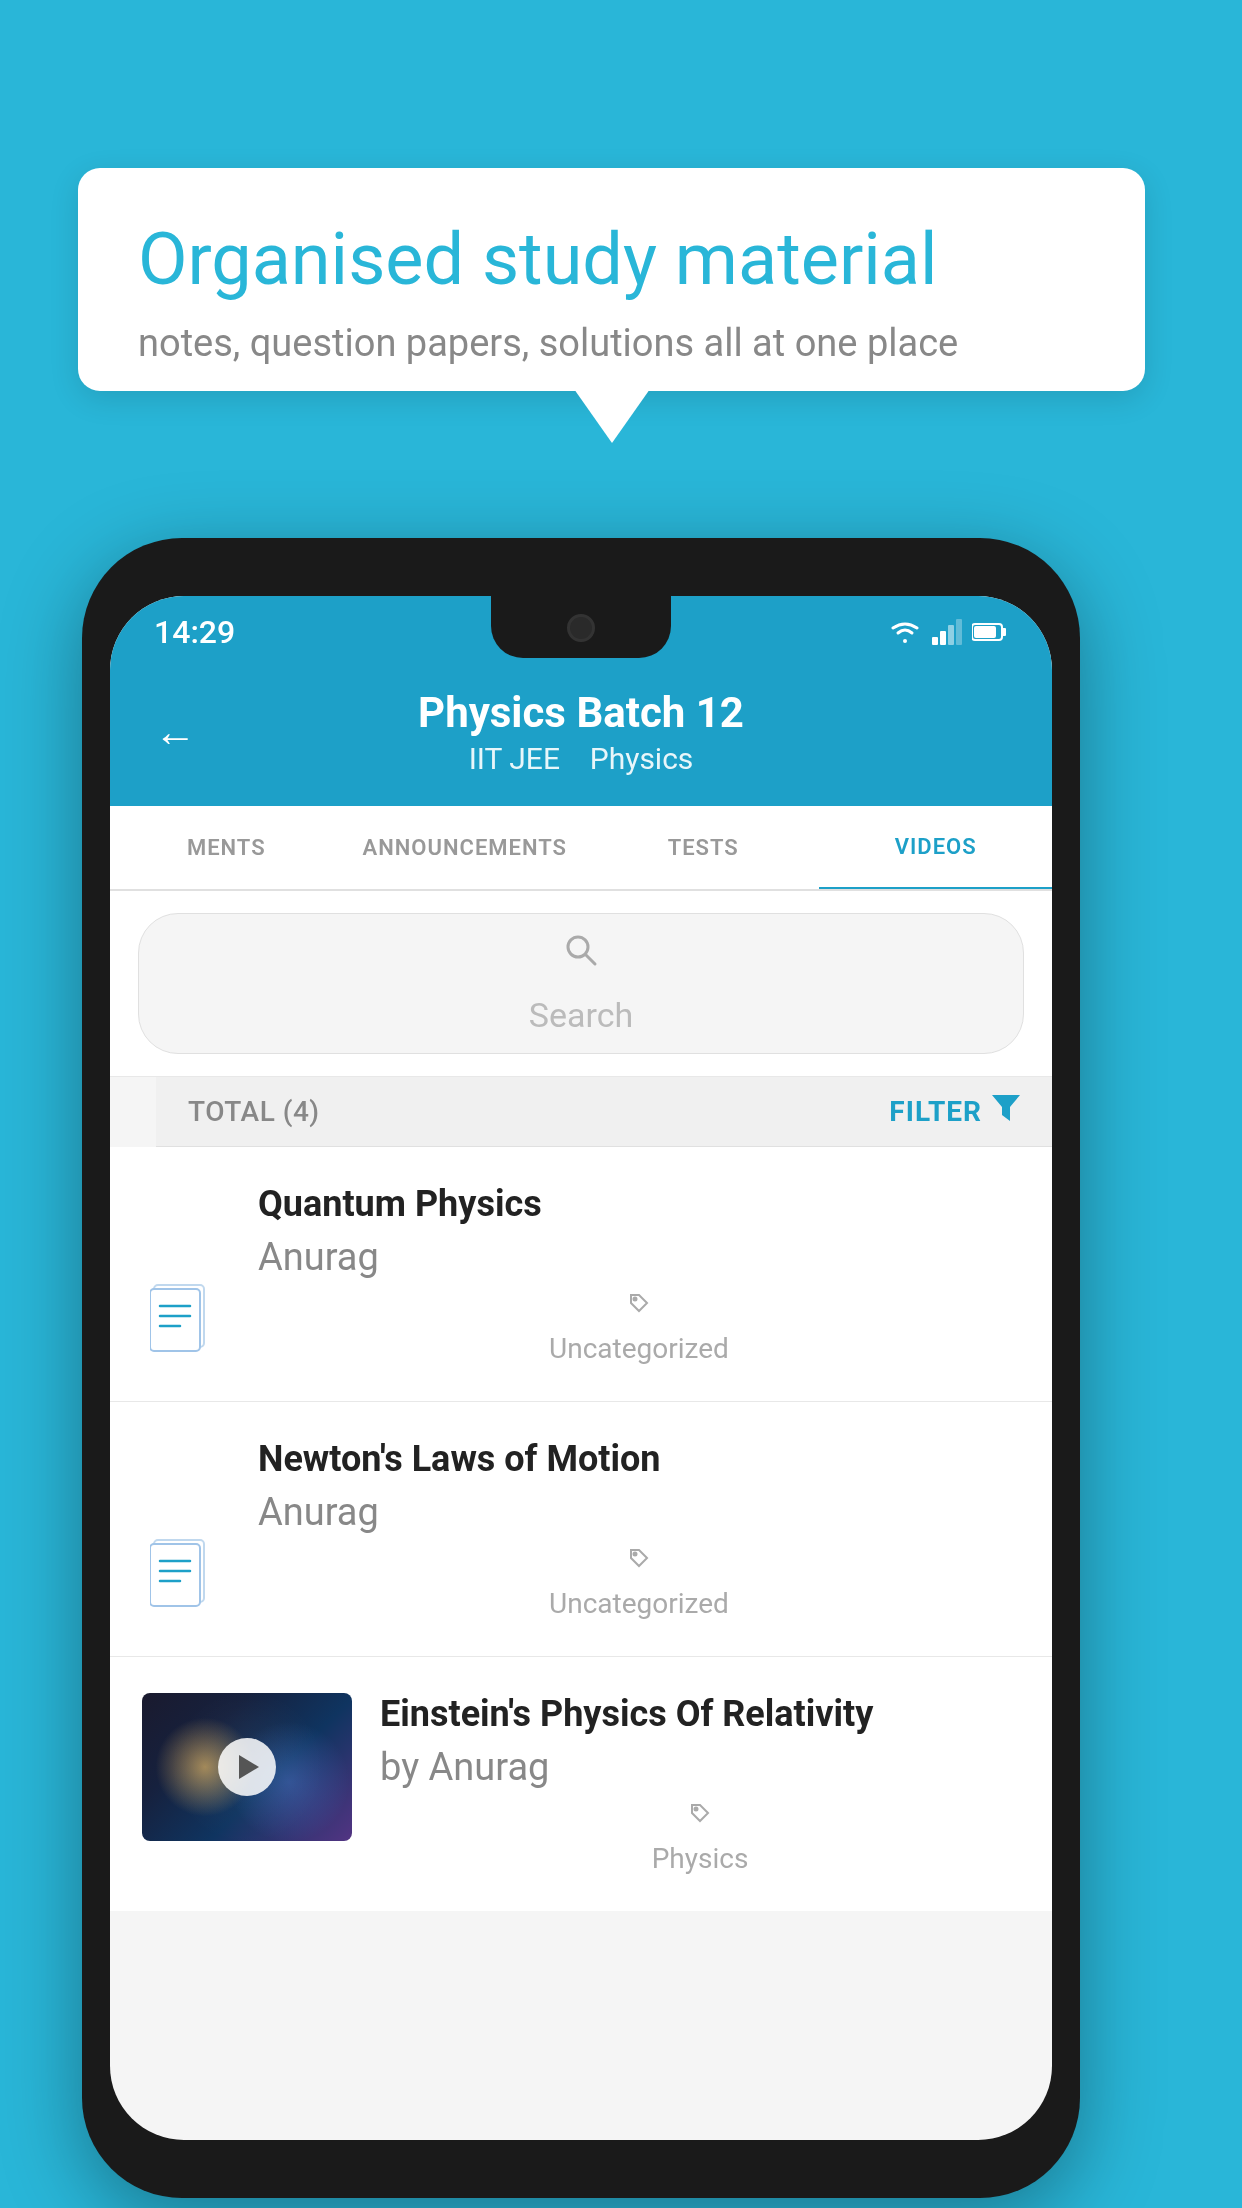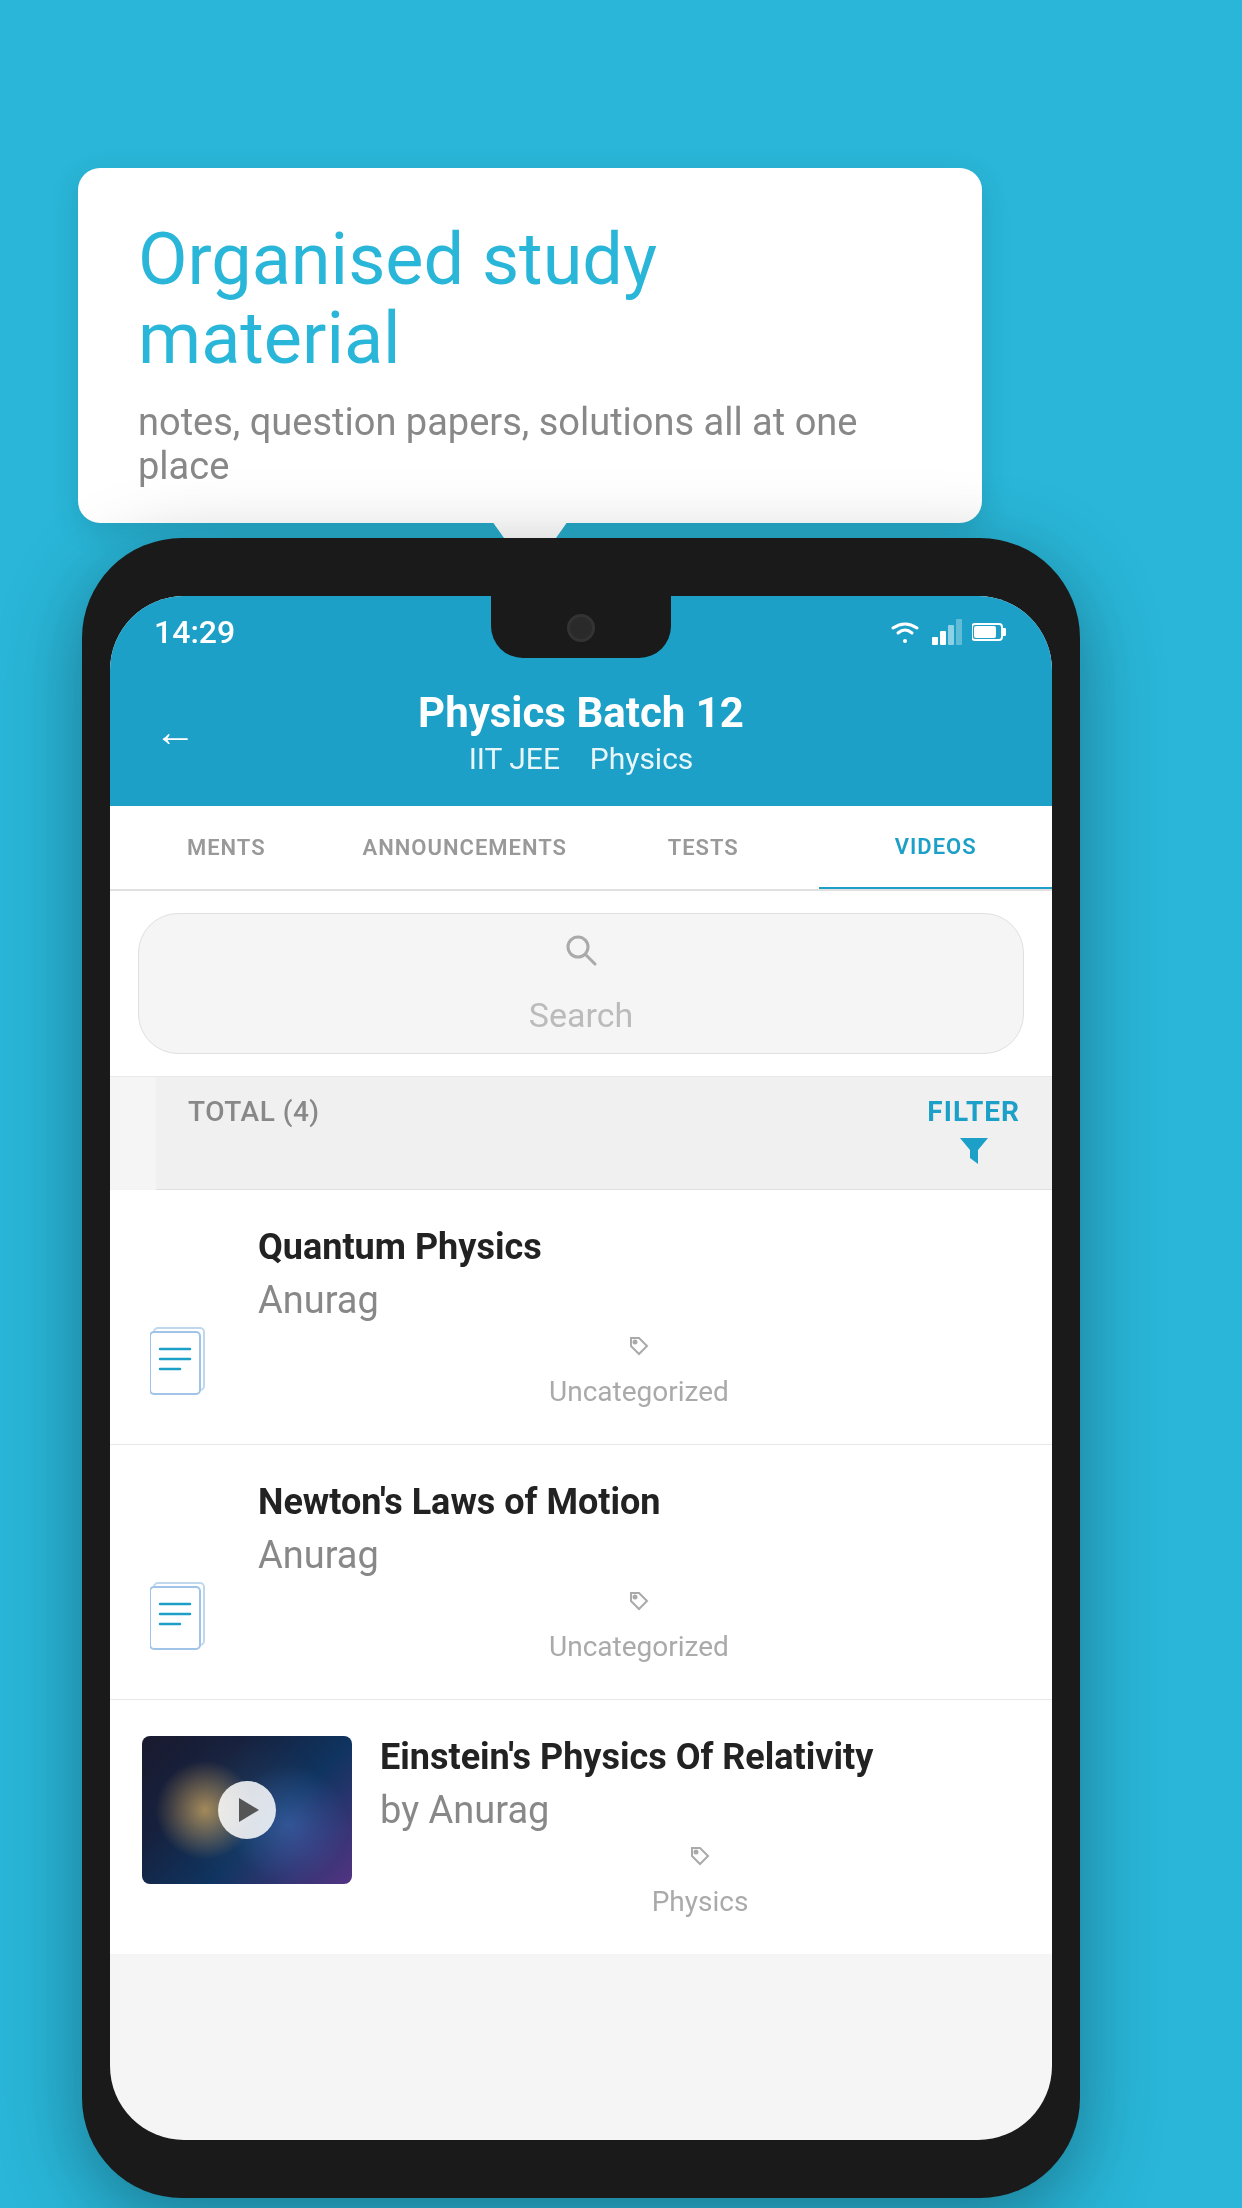--- a/index.html
+++ b/index.html
@@ -12,24 +12,24 @@
       font-family: 'Roboto', Arial, sans-serif;
       overflow: hidden;
       position: relative;
     }
 
     
     .speech-bubble {
       position: absolute;
       top: 168px;
       left: 78px;
-      width: 904px;
+      width: 1067px;
       background: white;
       border-radius: 22px;
-      padding: 52px 60px 35px 60px;
+      padding: 52px 60px 26px 60px;
       box-shadow: 0 8px 30px rgba(0,0,0,0.12);
     }
     .speech-bubble::after {
       content: '';
       position: absolute;
       bottom: -52px;
       left: 50%;
       transform: translateX(-50%);
       width: 0;
       height: 0;
@@ -219,21 +219,20 @@
       letter-spacing: 0.5px;
     }
     .filter-btn {
       display: flex;
       align-items: center;
       gap: 10px;
       color: #1da0c8;
       font-size: 28px;
       font-weight: 700;
       letter-spacing: 1px;
-      flex-direction: column;
     }
 
     
     .video-list {
       background: white;
       overflow: hidden;
     }
 
     .video-item {
       display: flex;

